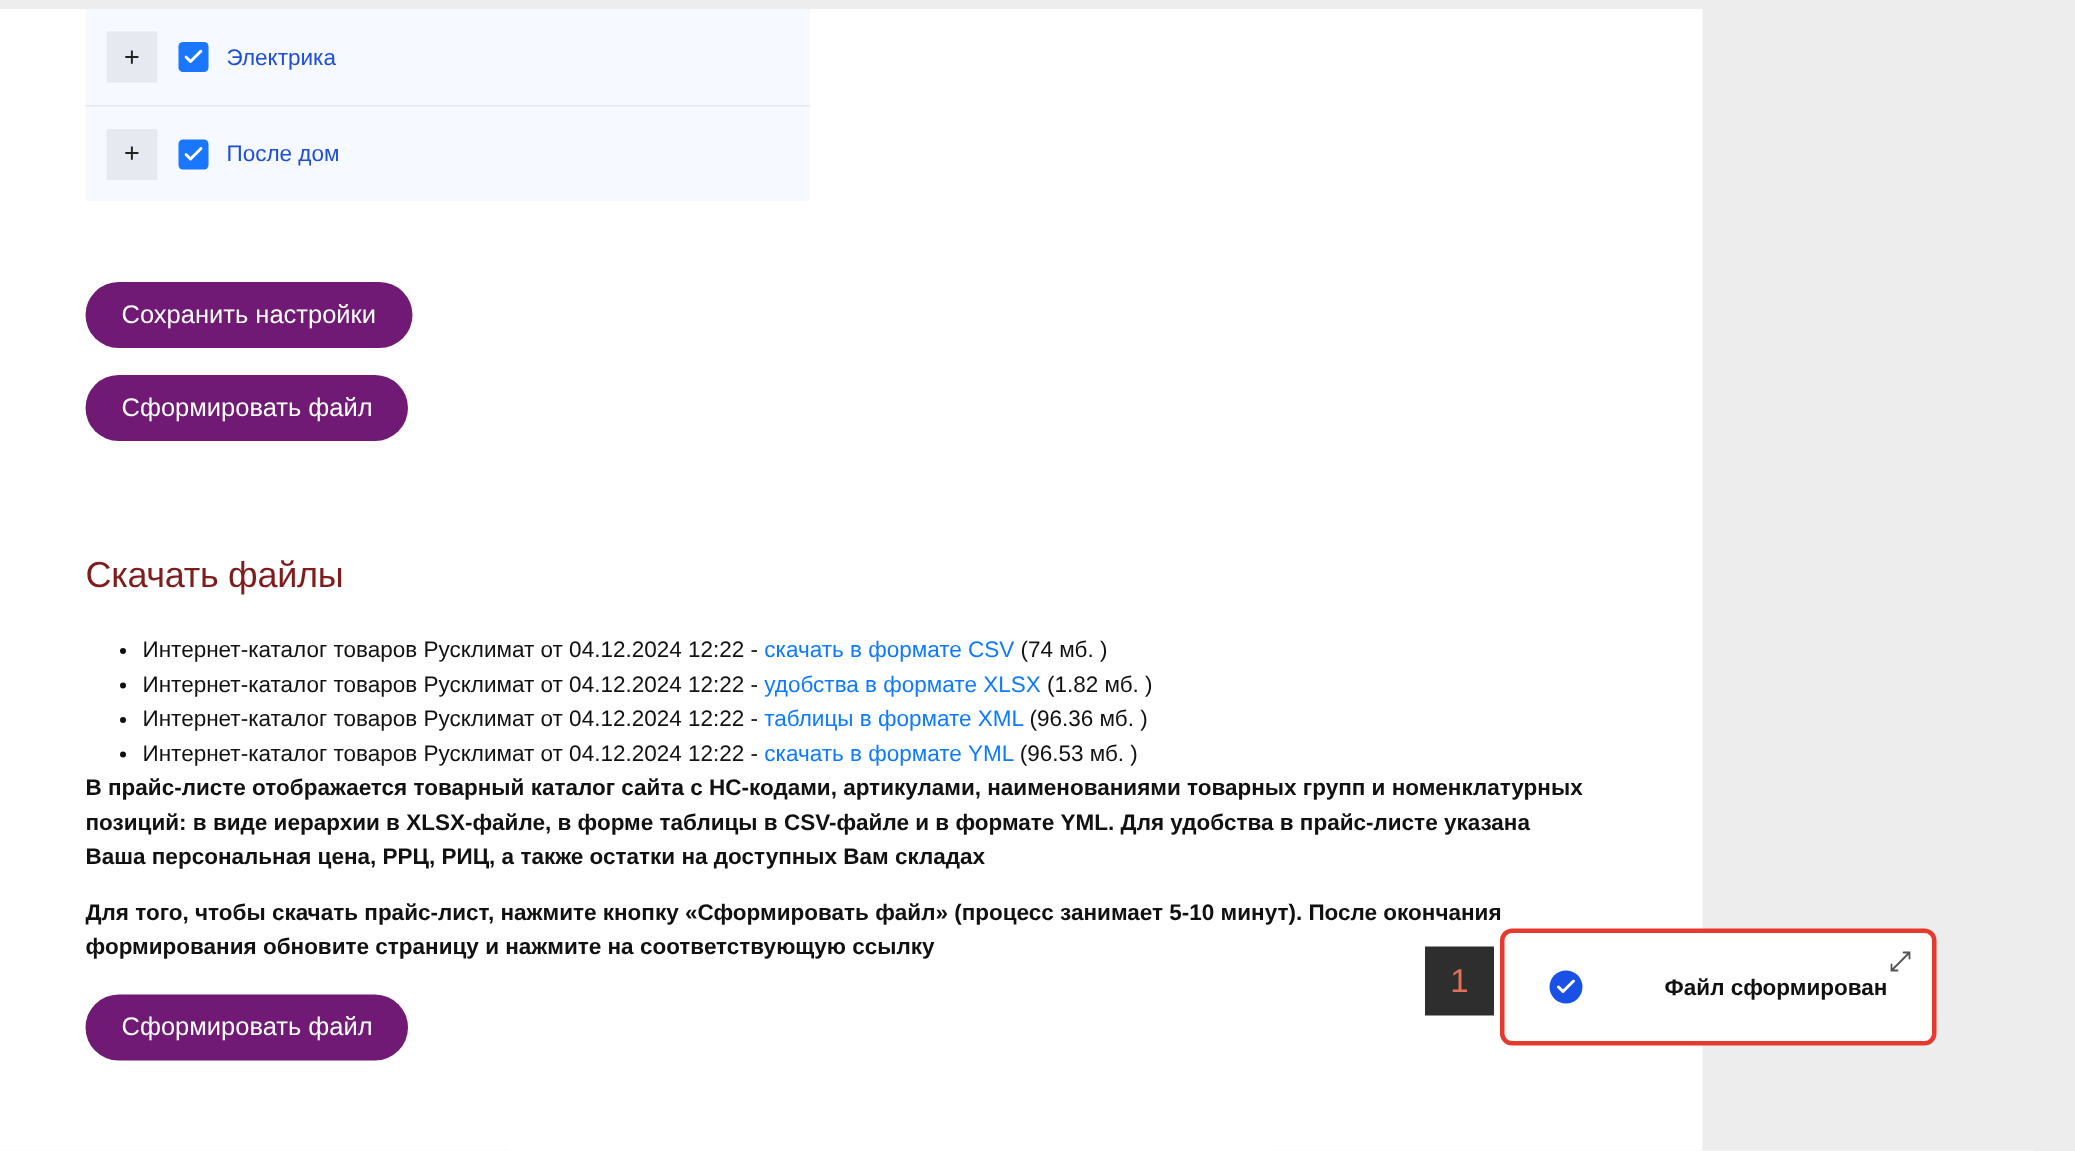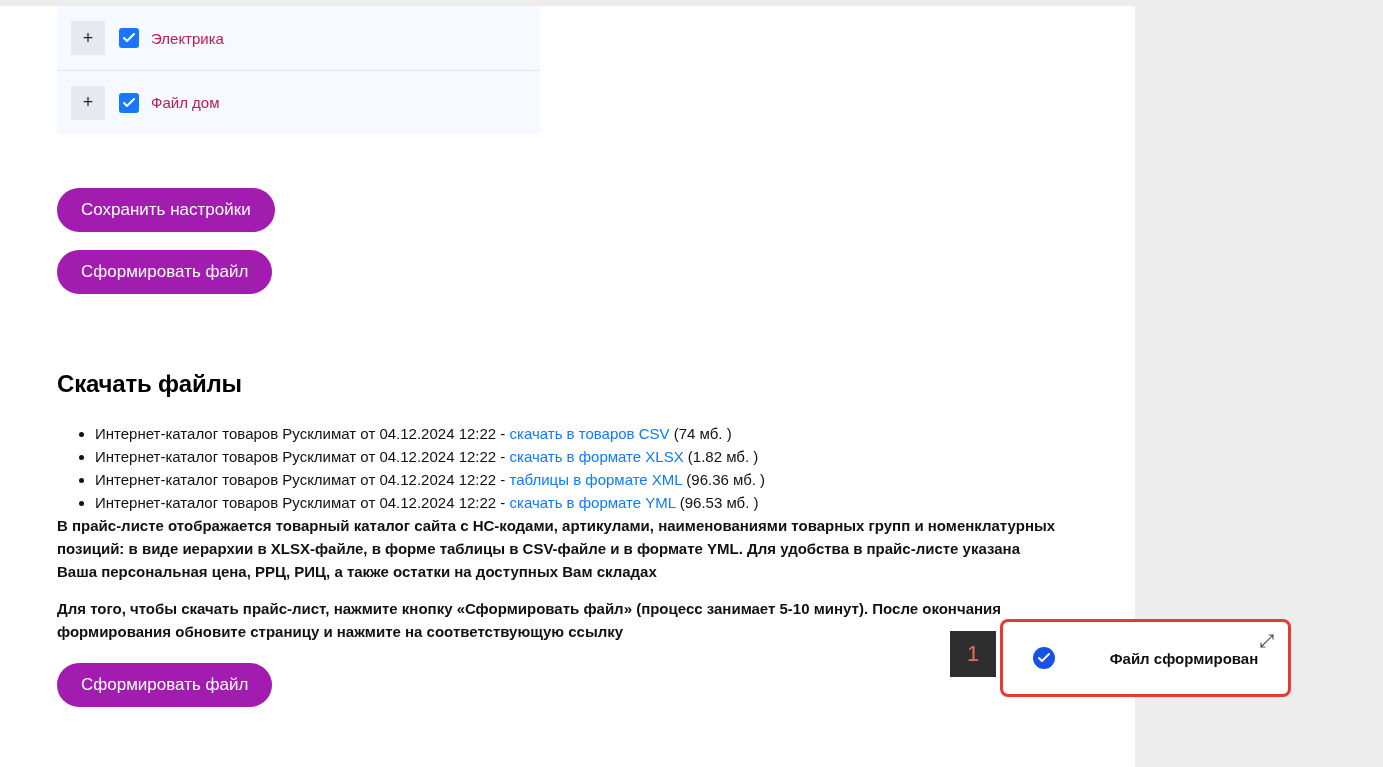--- a/index.html
+++ b/index.html
@@ -53,44 +53,44 @@
     border-radius: 3px;
     margin-right: 12px;
     display: flex;
     align-items: center;
     justify-content: center;
     cursor: pointer;
   }
   .tree-check svg { display:block; }
   .tree-label {
     font-size: 15px;
-    color: #be185d;
+    color: #1d4ed8;
   }
   .content {
     padding: 24px 0 0 57px;
     width: 1060px;
   }
   .btn-primary {
-    background: #a21caf;
+    background: #701a75;
     color: #fff;
     border: none;
     border-radius: 24px;
     font-size: 17px;
     padding: 12px 24px;
     cursor: pointer;
     display: inline-block;
     margin-bottom: 18px;
   }
   .btn-row { margin-top: 30px; }
   h2.section-title {
     font-size: 24px;
-    font-weight: 700;
+    font-weight: 400;
     margin-top: 58px;
     margin-bottom: 24px;
-    color: #000000;
+    color: #7f1d1d;
     letter-spacing: -0.2px;
   }
   h2.section-title.second { margin-top: 40px; }
   ul.filelist {
     list-style: disc;
     padding-left: 38px;
   }
   ul.filelist li {
     font-size: 15px;
     line-height: 23px;
@@ -179,39 +179,39 @@
       </div>
       <span class="tree-label">Электрика</span>
     </div>
     <div class="tree-row">
       <div class="tree-expand">+</div>
       <div class="tree-check">
         <svg width="12" height="10" viewBox="0 0 12 10">
             <path d="M1 5 L4 8 L11 1" stroke="#fff" stroke-width="2" fill="none" stroke-linecap="round" stroke-linejoin="round"></path>
           </svg>
       </div>
-      <span class="tree-label">Файл дом</span>
+      <span class="tree-label">После дом</span>
     </div>
   </div>
 
   <div class="content">
 
     <div class="btn-row">
       <button class="btn-primary">Сохранить настройки</button><br>
       <button class="btn-primary">Сформировать файл</button>
     </div>
 
     <h2 class="section-title">Скачать файлы</h2>
 
     <ul class="filelist">
       <li>
-        <span>Интернет-каталог товаров Русклимат от 04.12.2024 12:22 - </span><a href="#">скачать в товаров CSV</a><span> (74 мб. )</span>
-      </li>
-      <li>
-        <span>Интернет-каталог товаров Русклимат от 04.12.2024 12:22 - </span><a href="#">скачать в формате XLSX</a><span> (1.82 мб. )</span>
+        <span>Интернет-каталог товаров Русклимат от 04.12.2024 12:22 - </span><a href="#">скачать в формате CSV</a><span> (74 мб. )</span>
+      </li>
+      <li>
+        <span>Интернет-каталог товаров Русклимат от 04.12.2024 12:22 - </span><a href="#">удобства в формате XLSX</a><span> (1.82 мб. )</span>
       </li>
       <li>
         <span>Интернет-каталог товаров Русклимат от 04.12.2024 12:22 - </span><a href="#">таблицы в формате XML</a><span> (96.36 мб. )</span>
       </li>
       <li>
         <span>Интернет-каталог товаров Русклимат от 04.12.2024 12:22 - </span><a href="#">скачать в формате YML</a><span> (96.53 мб. )</span>
       </li>
     </ul>
 
 

